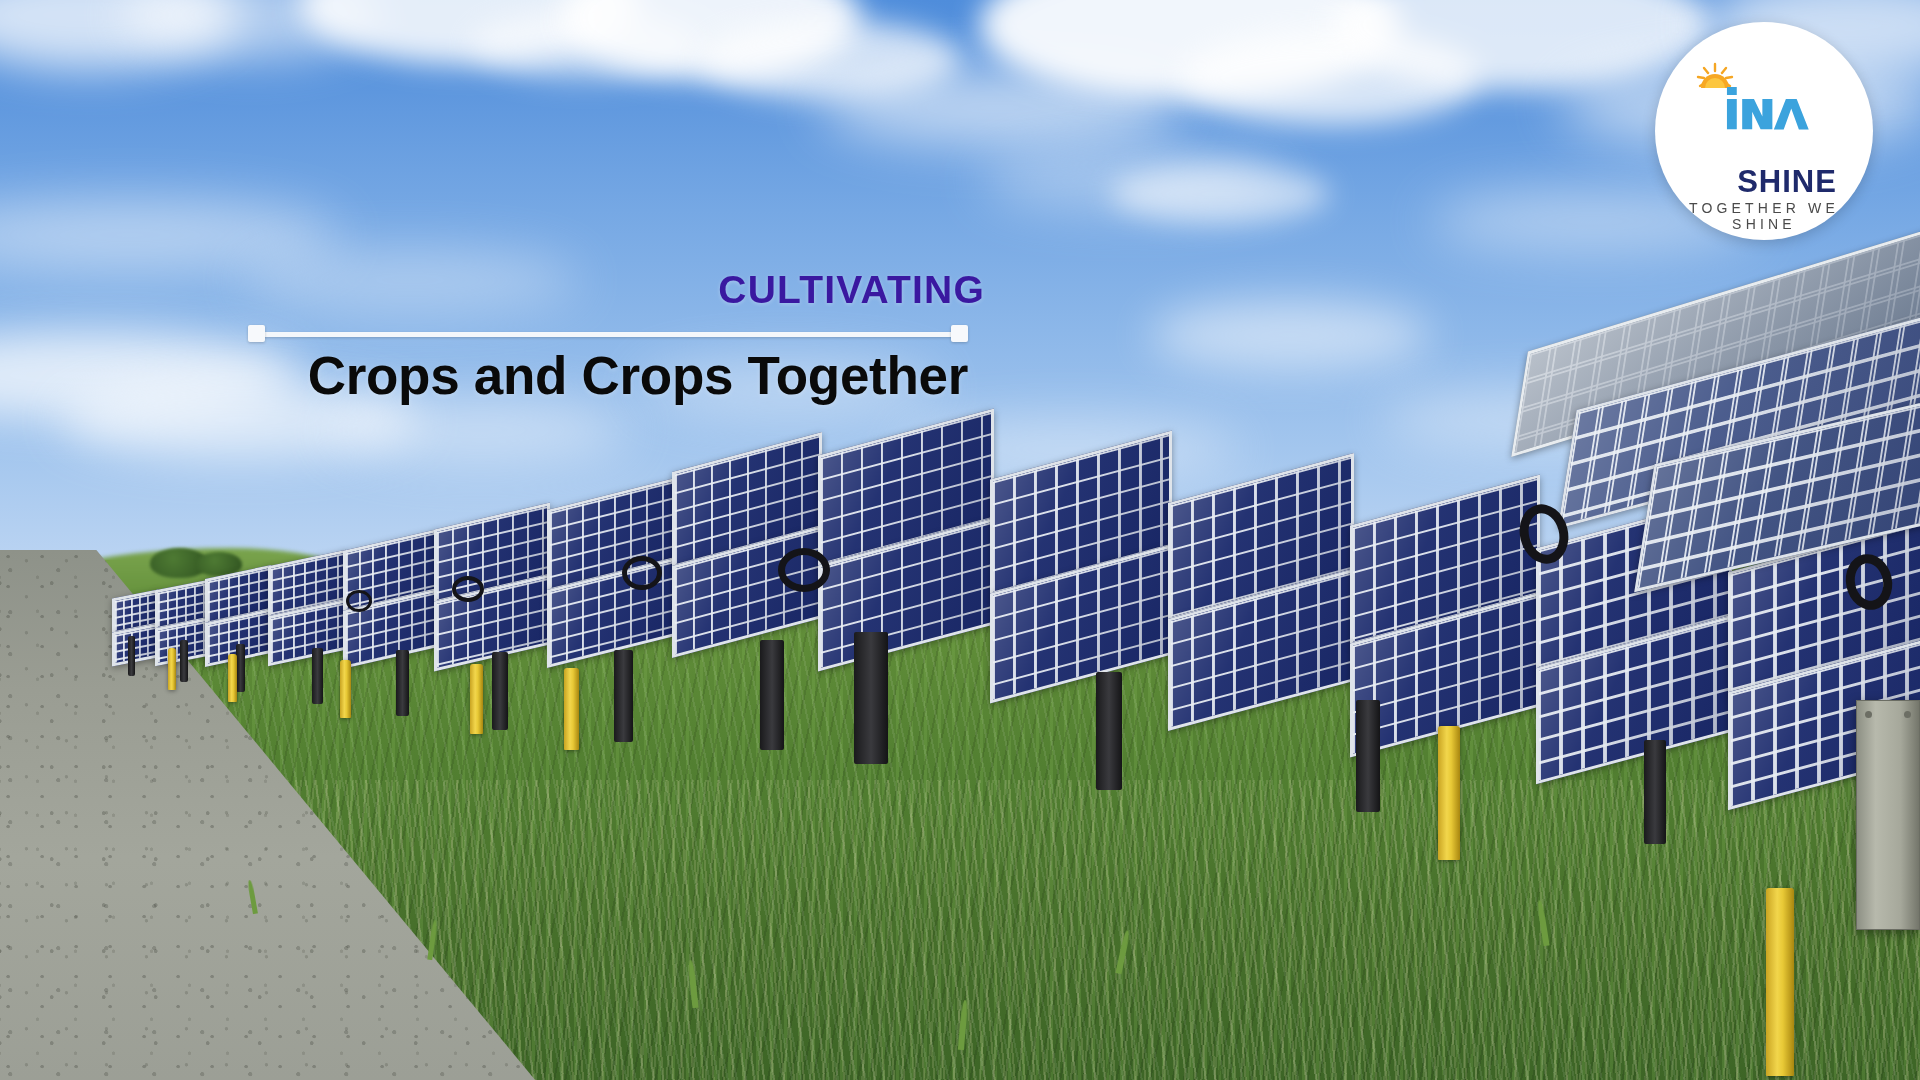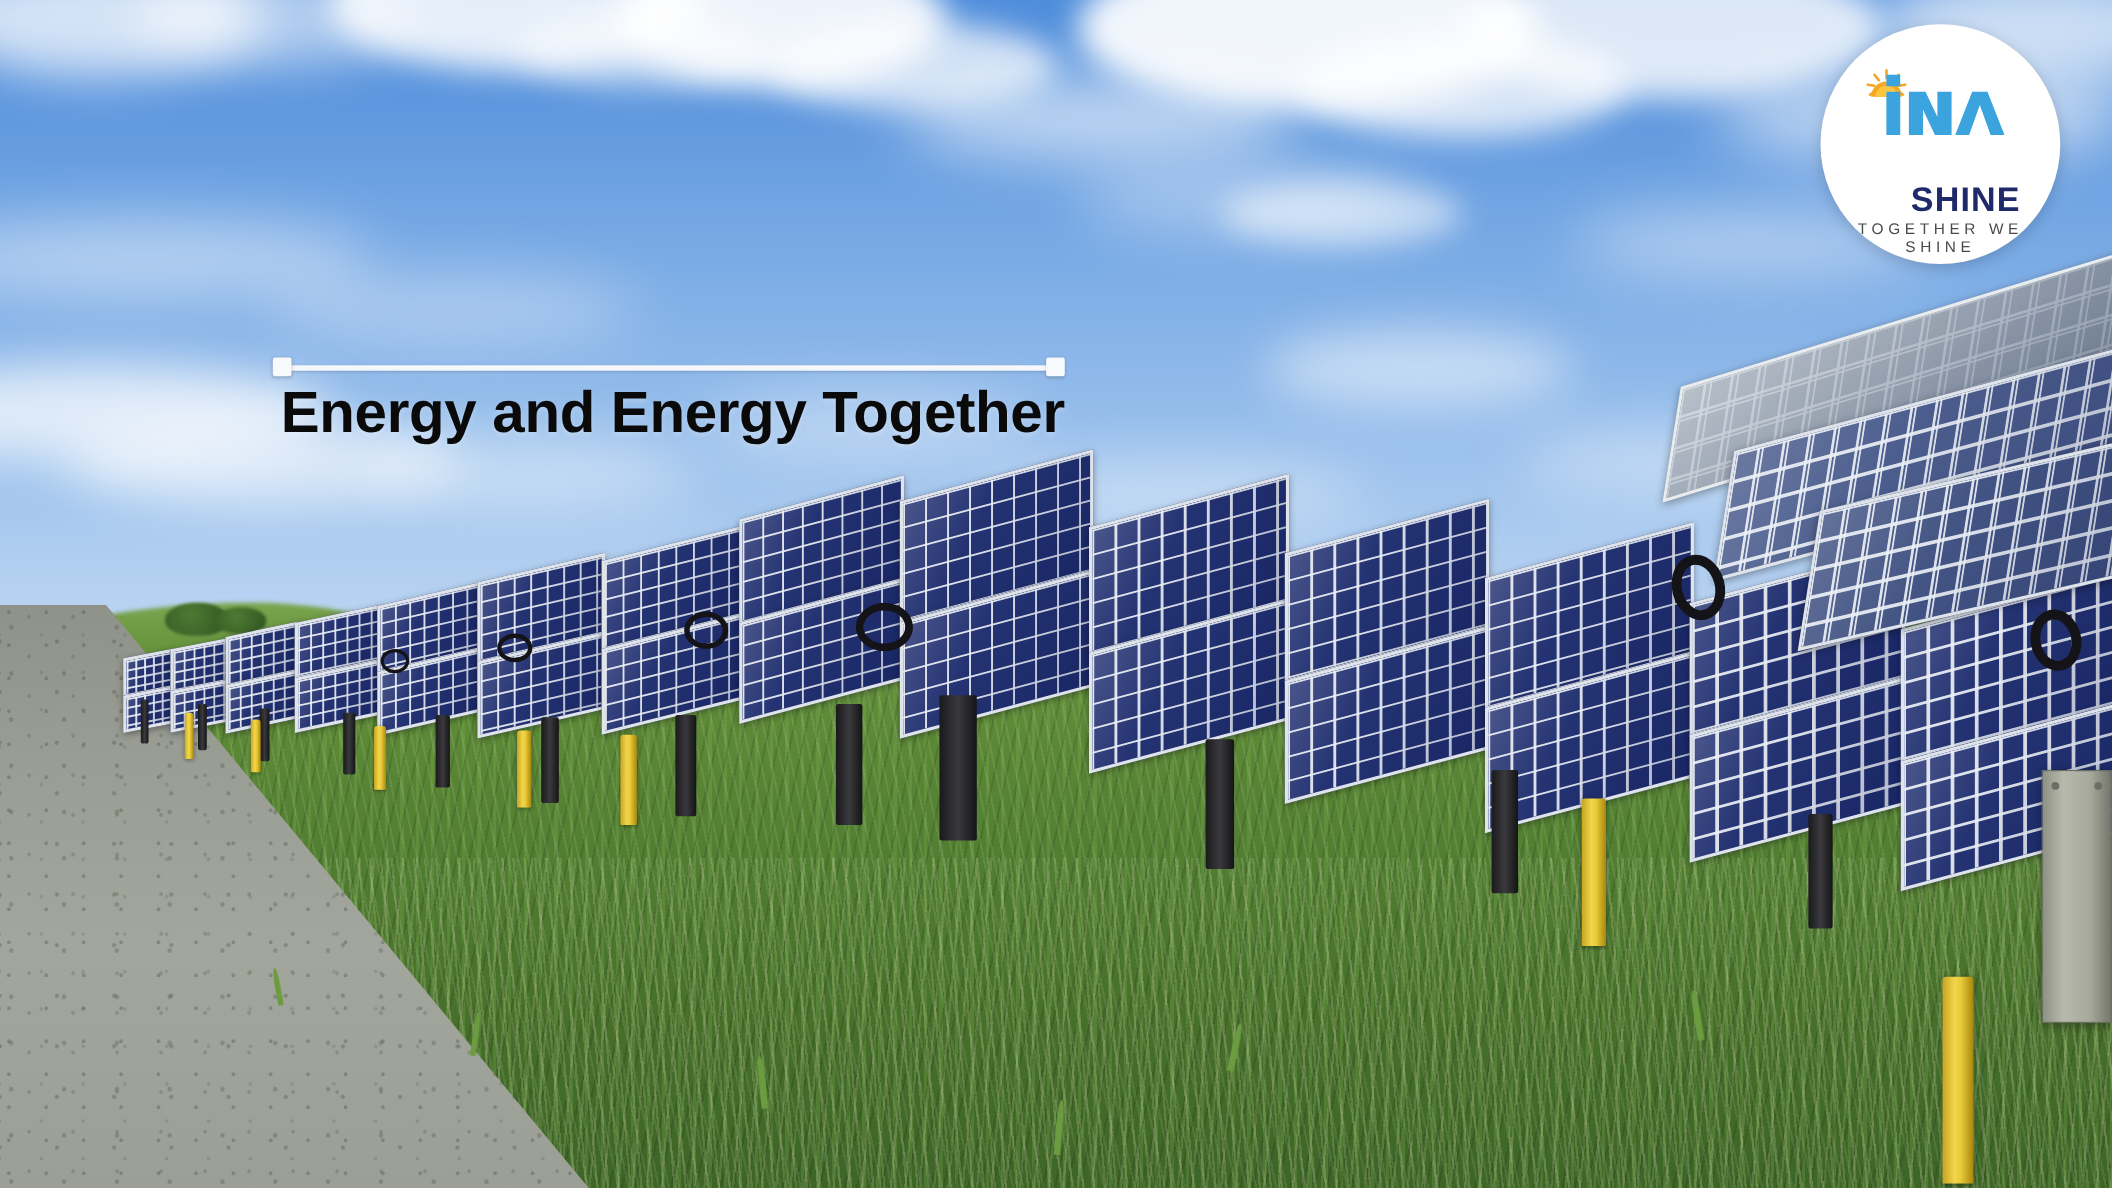--- a/index.html
+++ b/index.html
@@ -178,23 +178,23 @@
 
   
   .logo{
     position:absolute; left:1655px; top:22px;
     width:218px; height:218px; border-radius:50%;
     background:#ffffff;
     box-shadow:0 3px 14px rgba(0,0,0,.18);
   }
   .logo-inner{ position:relative; width:100%; height:100%; }
   .logo-mark{
-    position:absolute; left:0; right:0; top:40px;
+    position:absolute; left:0; right:0; top:60px;
     text-align:center;
-    font-size:72px; font-weight:bold; line-height:1;
+    font-size:56px; font-weight:bold; line-height:1;
     letter-spacing:-4px;
     color:#3ba3dd;
     font-family:"DejaVu Sans", sans-serif;
   }
   .logo-mark .grid{
     background-image:
       repeating-linear-gradient(to right, rgba(255,255,255,.85) 0 1.5px, transparent 1.5px 11px),
       repeating-linear-gradient(to bottom, rgba(255,255,255,.85) 0 1.5px, transparent 1.5px 13px);
     -webkit-background-clip:text; background-clip:text;
   }
@@ -432,28 +432,29 @@
   <div class="weed" style="left:250px;  top:880px;  width:5px; height:34px; transform:rotate(-10deg);"></div>
   <div class="weed" style="left:430px;  top:920px;  width:5px; height:40px; transform:rotate(8deg);"></div>
   <div class="weed" style="left:690px;  top:960px;  width:6px; height:48px; transform:rotate(-6deg);"></div>
   <div class="weed" style="left:1120px; top:930px;  width:6px; height:44px; transform:rotate(12deg);"></div>
   <div class="weed" style="left:1540px; top:900px;  width:6px; height:46px; transform:rotate(-9deg);"></div>
   <div class="weed" style="left:960px;  top:1000px; width:6px; height:50px; transform:rotate(5deg);"></div>
 
   <div class="headline-row">
   </div>
 
+  <div class="cultivating">CULTIVATING</div>
 
   <div class="divider">
     <div class="bar"></div>
     <div class="cap"></div>
     <div class="cap"></div>
   </div>
 
-  <div class="subtitle">Energy and Energy Together</div>
+  <div class="subtitle">Crops and Crops Together</div>
 
   <div class="logo">
     <div class="logo-inner">
       <svg class="sun" viewBox="0 0 40 28">
         <g stroke="#f5a623" stroke-width="2.4" stroke-linecap="round">
           <line x1="20" y1="2" x2="20" y2="9"></line>
           <line x1="9" y1="6" x2="13" y2="11"></line>
           <line x1="31" y1="6" x2="27" y2="11"></line>
           <line x1="3" y1="15" x2="9" y2="16"></line>
           <line x1="37" y1="15" x2="31" y2="16"></line>

